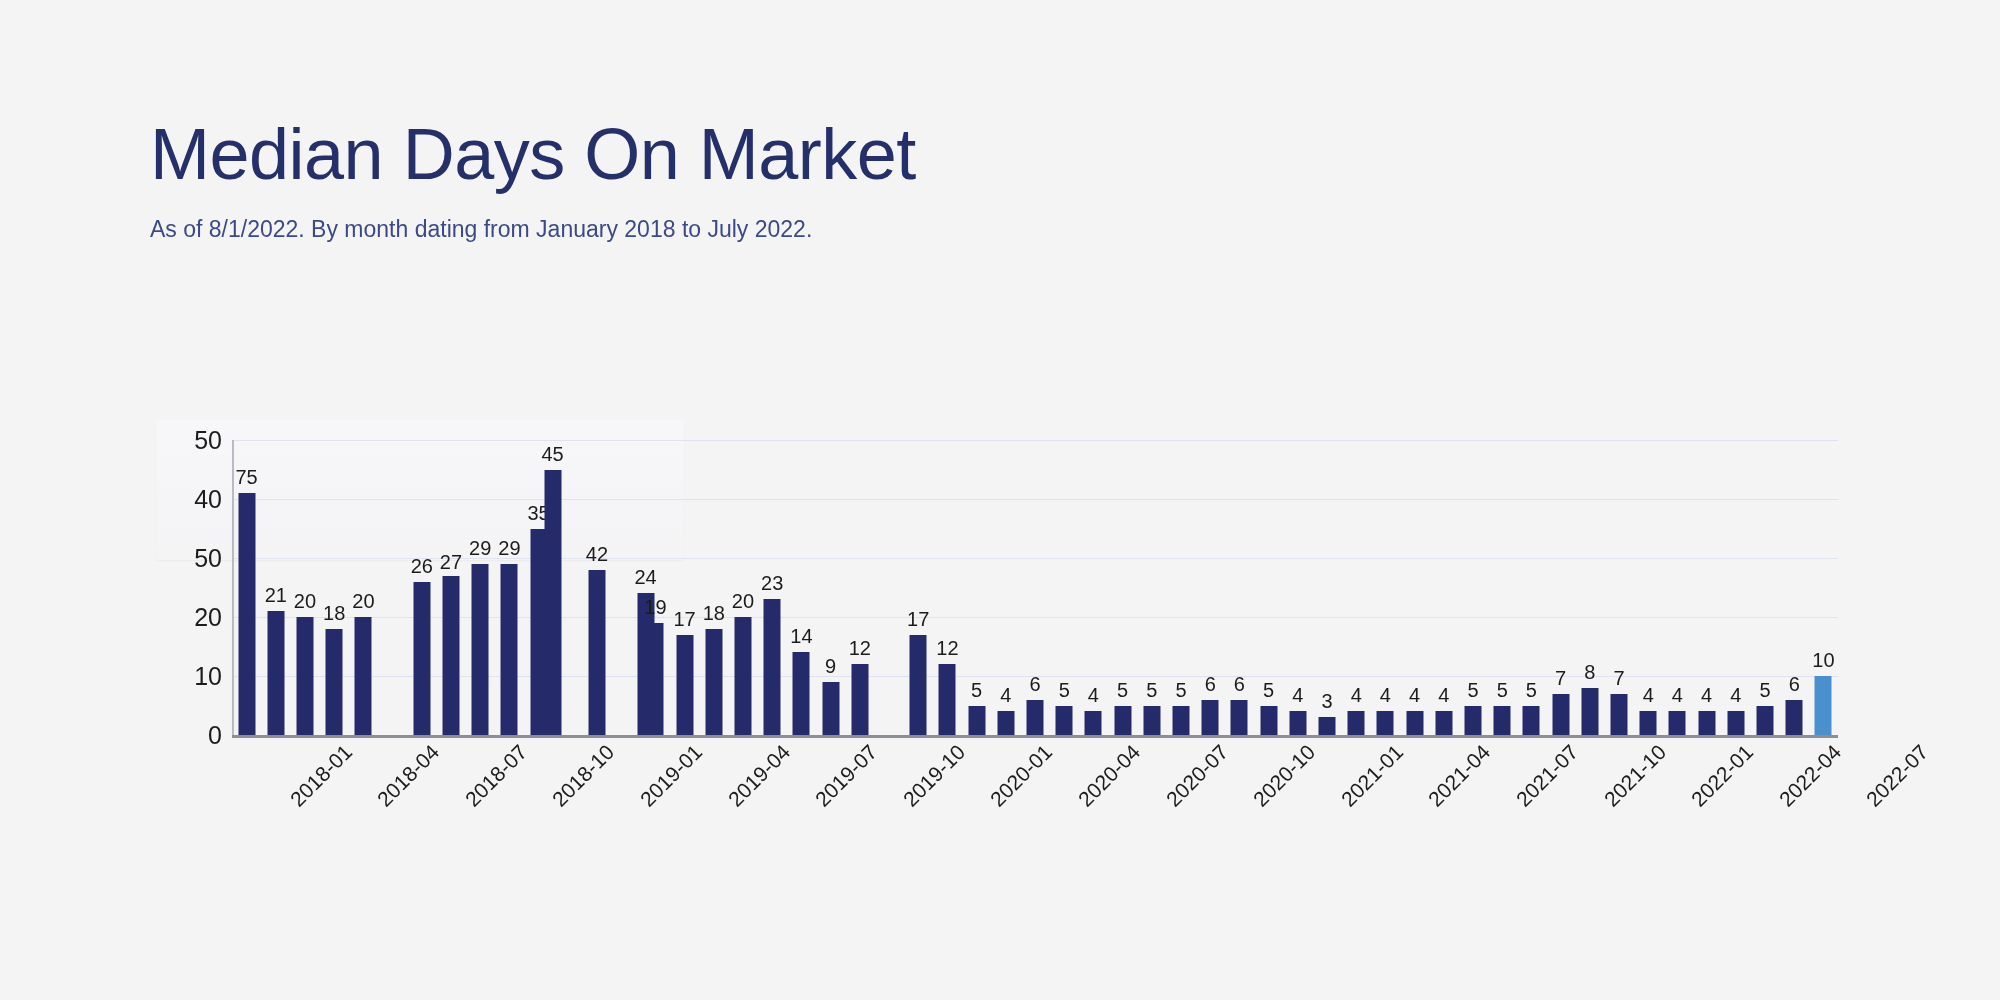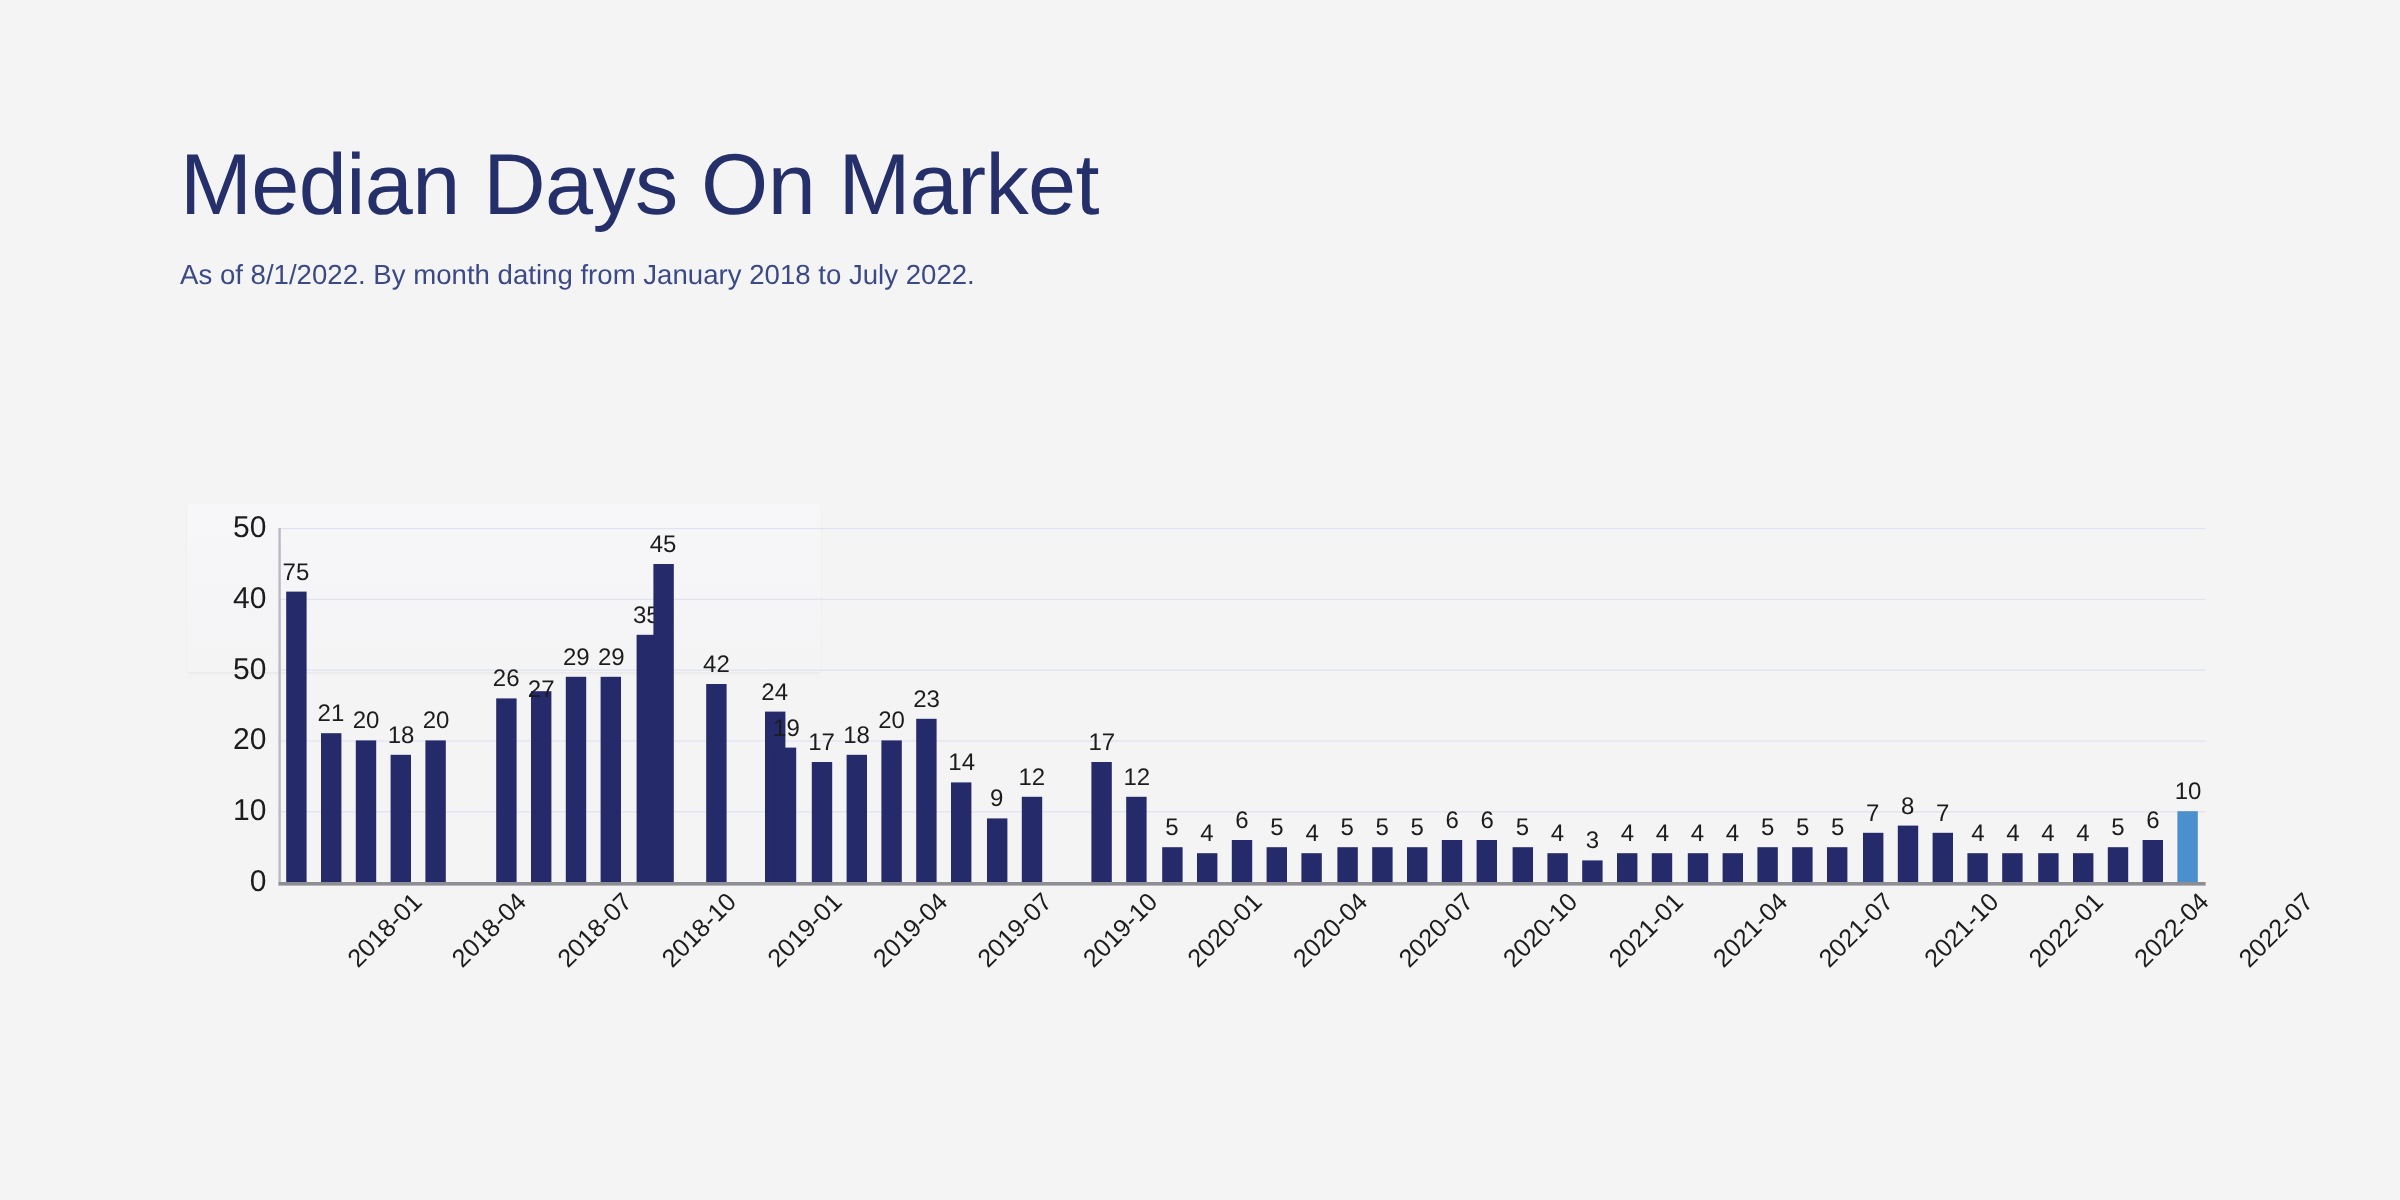--- a/index.html
+++ b/index.html
@@ -216,21 +216,21 @@
         <div class="bar-slot" style="left: 116.8px; width: 29.2px;">
           <div class="bar-rect" style="height: 118px;"></div>
           <div class="bar-value" style="bottom: 124px;">20</div>
         </div>
         <div class="bar-slot" style="left: 175.2px; width: 29.2px;">
           <div class="bar-rect" style="height: 153.4px;"></div>
           <div class="bar-value" style="bottom: 159.4px;">26</div>
         </div>
         <div class="bar-slot" style="left: 204.4px; width: 29.2px;">
           <div class="bar-rect" style="height: 159.3px;"></div>
-          <div class="bar-value" style="bottom: 150px;">27</div>
+          <div class="bar-value" style="bottom: 163px;">27</div>
         </div>
         <div class="bar-slot" style="left: 233.6px; width: 29.2px;">
           <div class="bar-rect" style="height: 171.1px;"></div>
           <div class="bar-value" style="bottom: 177.1px;">29</div>
         </div>
         <div class="bar-slot" style="left: 262.8px; width: 29.2px;">
           <div class="bar-rect" style="height: 171.1px;"></div>
           <div class="bar-value" style="bottom: 177.1px;">29</div>
         </div>
         <div class="bar-slot" style="left: 292px; width: 29.2px;">

